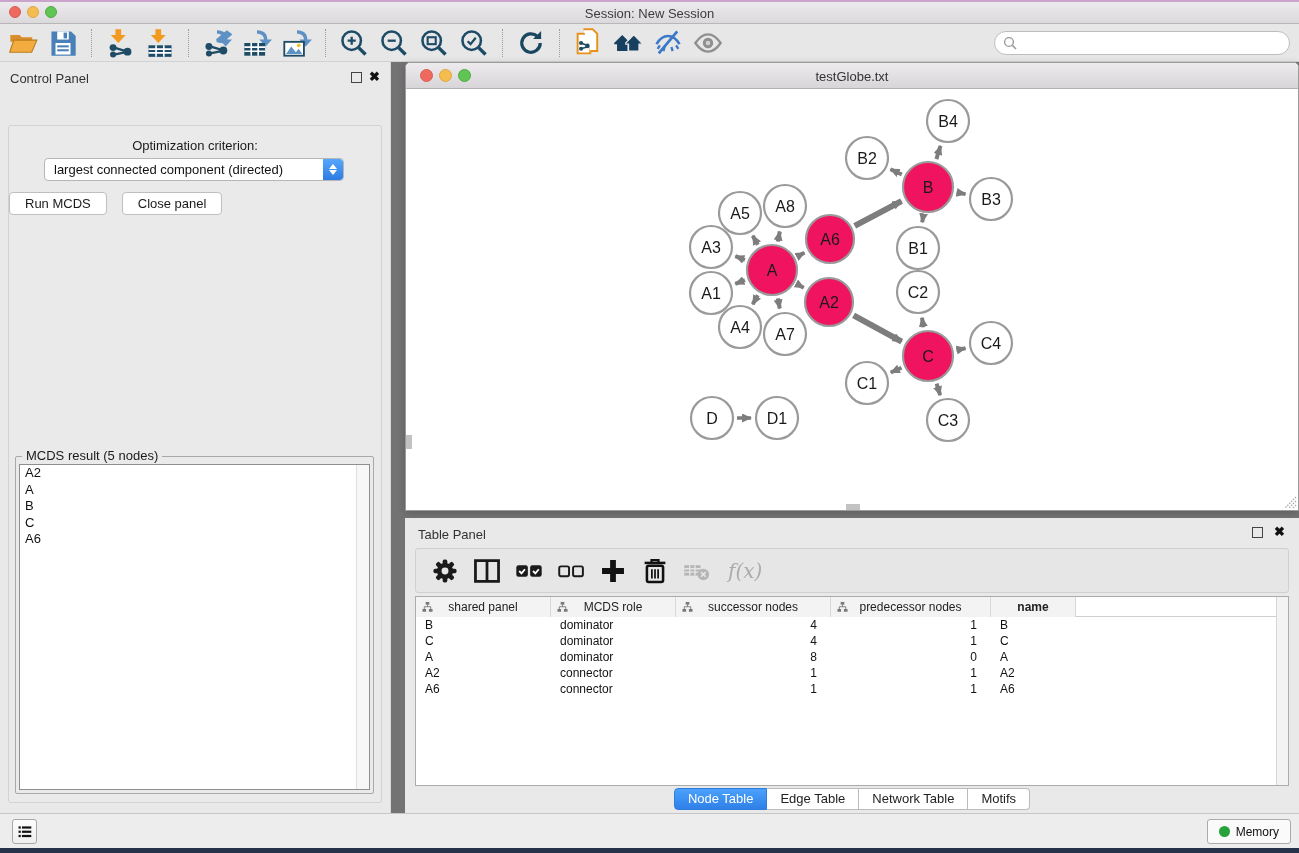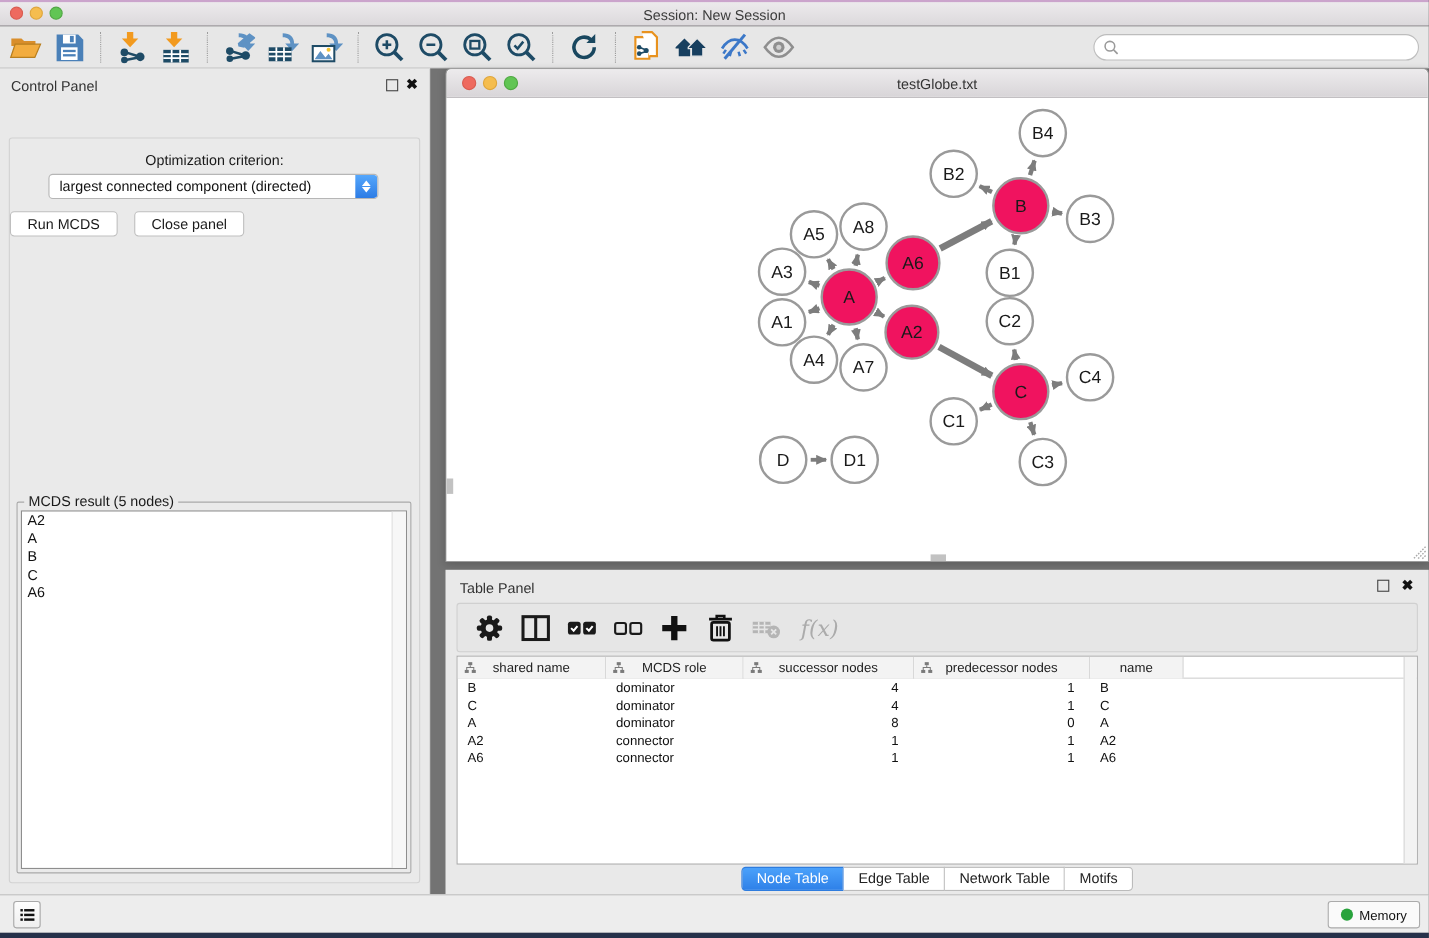--- a/index.html
+++ b/index.html
@@ -410,21 +410,21 @@
             <span>
               <svg width="11" height="12" viewBox="0 0 12 12">
                 <g fill="#7A7A7A" stroke="#7A7A7A">
                   <rect x="4" y="0.5" width="4" height="3" stroke="none"></rect>
                   <rect x="0.5" y="8.2" width="4" height="3" stroke="none"></rect>
                   <rect x="7.5" y="8.2" width="4" height="3" stroke="none"></rect>
                   <path d="M6 3.5v2.2 M2.5 8.2V5.7h7v2.5" fill="none" stroke-width="1"></path>
                 </g>
               </svg>
             </span>
-            <span>shared name</span>
+            <span>shared panel</span>
           </div>
           <div class="th" style="width: 125px;">
             <span>
               <svg width="11" height="12" viewBox="0 0 12 12">
                 <g fill="#7A7A7A" stroke="#7A7A7A">
                   <rect x="4" y="0.5" width="4" height="3" stroke="none"></rect>
                   <rect x="0.5" y="8.2" width="4" height="3" stroke="none"></rect>
                   <rect x="7.5" y="8.2" width="4" height="3" stroke="none"></rect>
                   <path d="M6 3.5v2.2 M2.5 8.2V5.7h7v2.5" fill="none" stroke-width="1"></path>
                 </g>
@@ -451,21 +451,21 @@
                 <g fill="#7A7A7A" stroke="#7A7A7A">
                   <rect x="4" y="0.5" width="4" height="3" stroke="none"></rect>
                   <rect x="0.5" y="8.2" width="4" height="3" stroke="none"></rect>
                   <rect x="7.5" y="8.2" width="4" height="3" stroke="none"></rect>
                   <path d="M6 3.5v2.2 M2.5 8.2V5.7h7v2.5" fill="none" stroke-width="1"></path>
                 </g>
               </svg>
             </span>
             <span>predecessor nodes</span>
           </div>
-          <div class="th" style="width: 85px;">
+          <div class="th" style="width: 85px; font-weight: bold;">
             <span>name</span>
           </div>
         </div>
       <div id="tbody">
           <div class="trow">
             <div class="td" style="width: 135px; text-align: left; padding: 0px 0px 0px 9px;">B</div>
             <div class="td" style="width: 125px; text-align: left; padding: 0px 0px 0px 9px;">dominator</div>
             <div class="td" style="width: 155px; text-align: right; padding: 0px 14px 0px 0px;">4</div>
             <div class="td" style="width: 160px; text-align: right; padding: 0px 14px 0px 0px;">1</div>
             <div class="td" style="width: 85px; text-align: left; padding: 0px 0px 0px 9px;">B</div>

